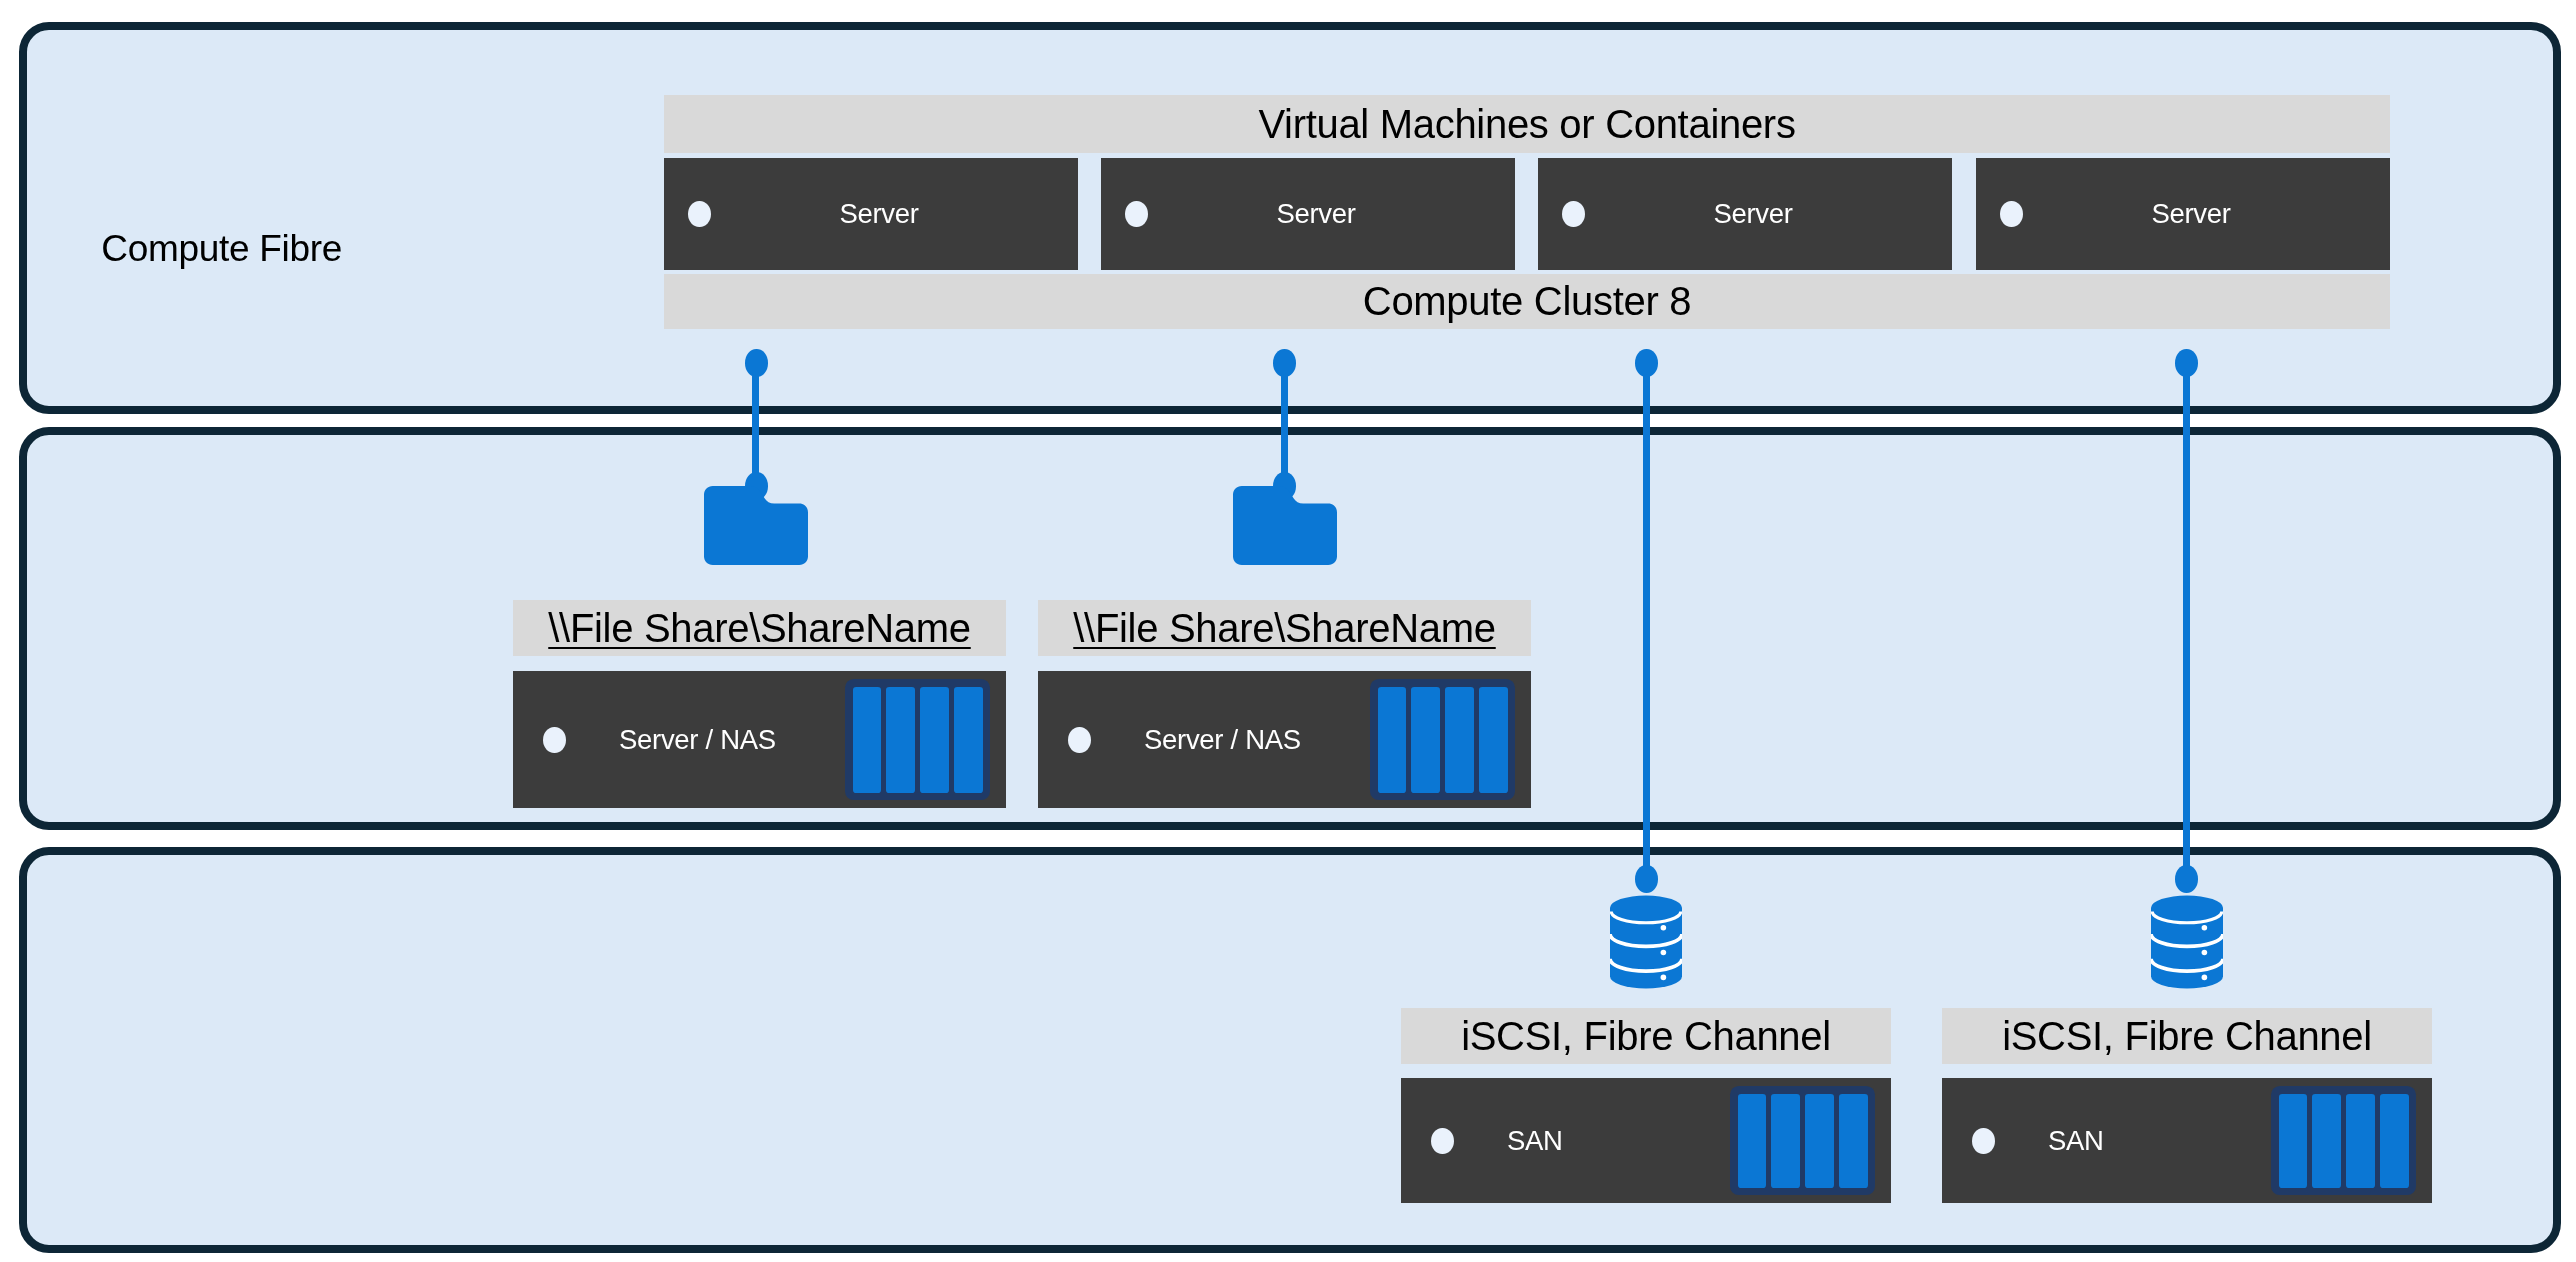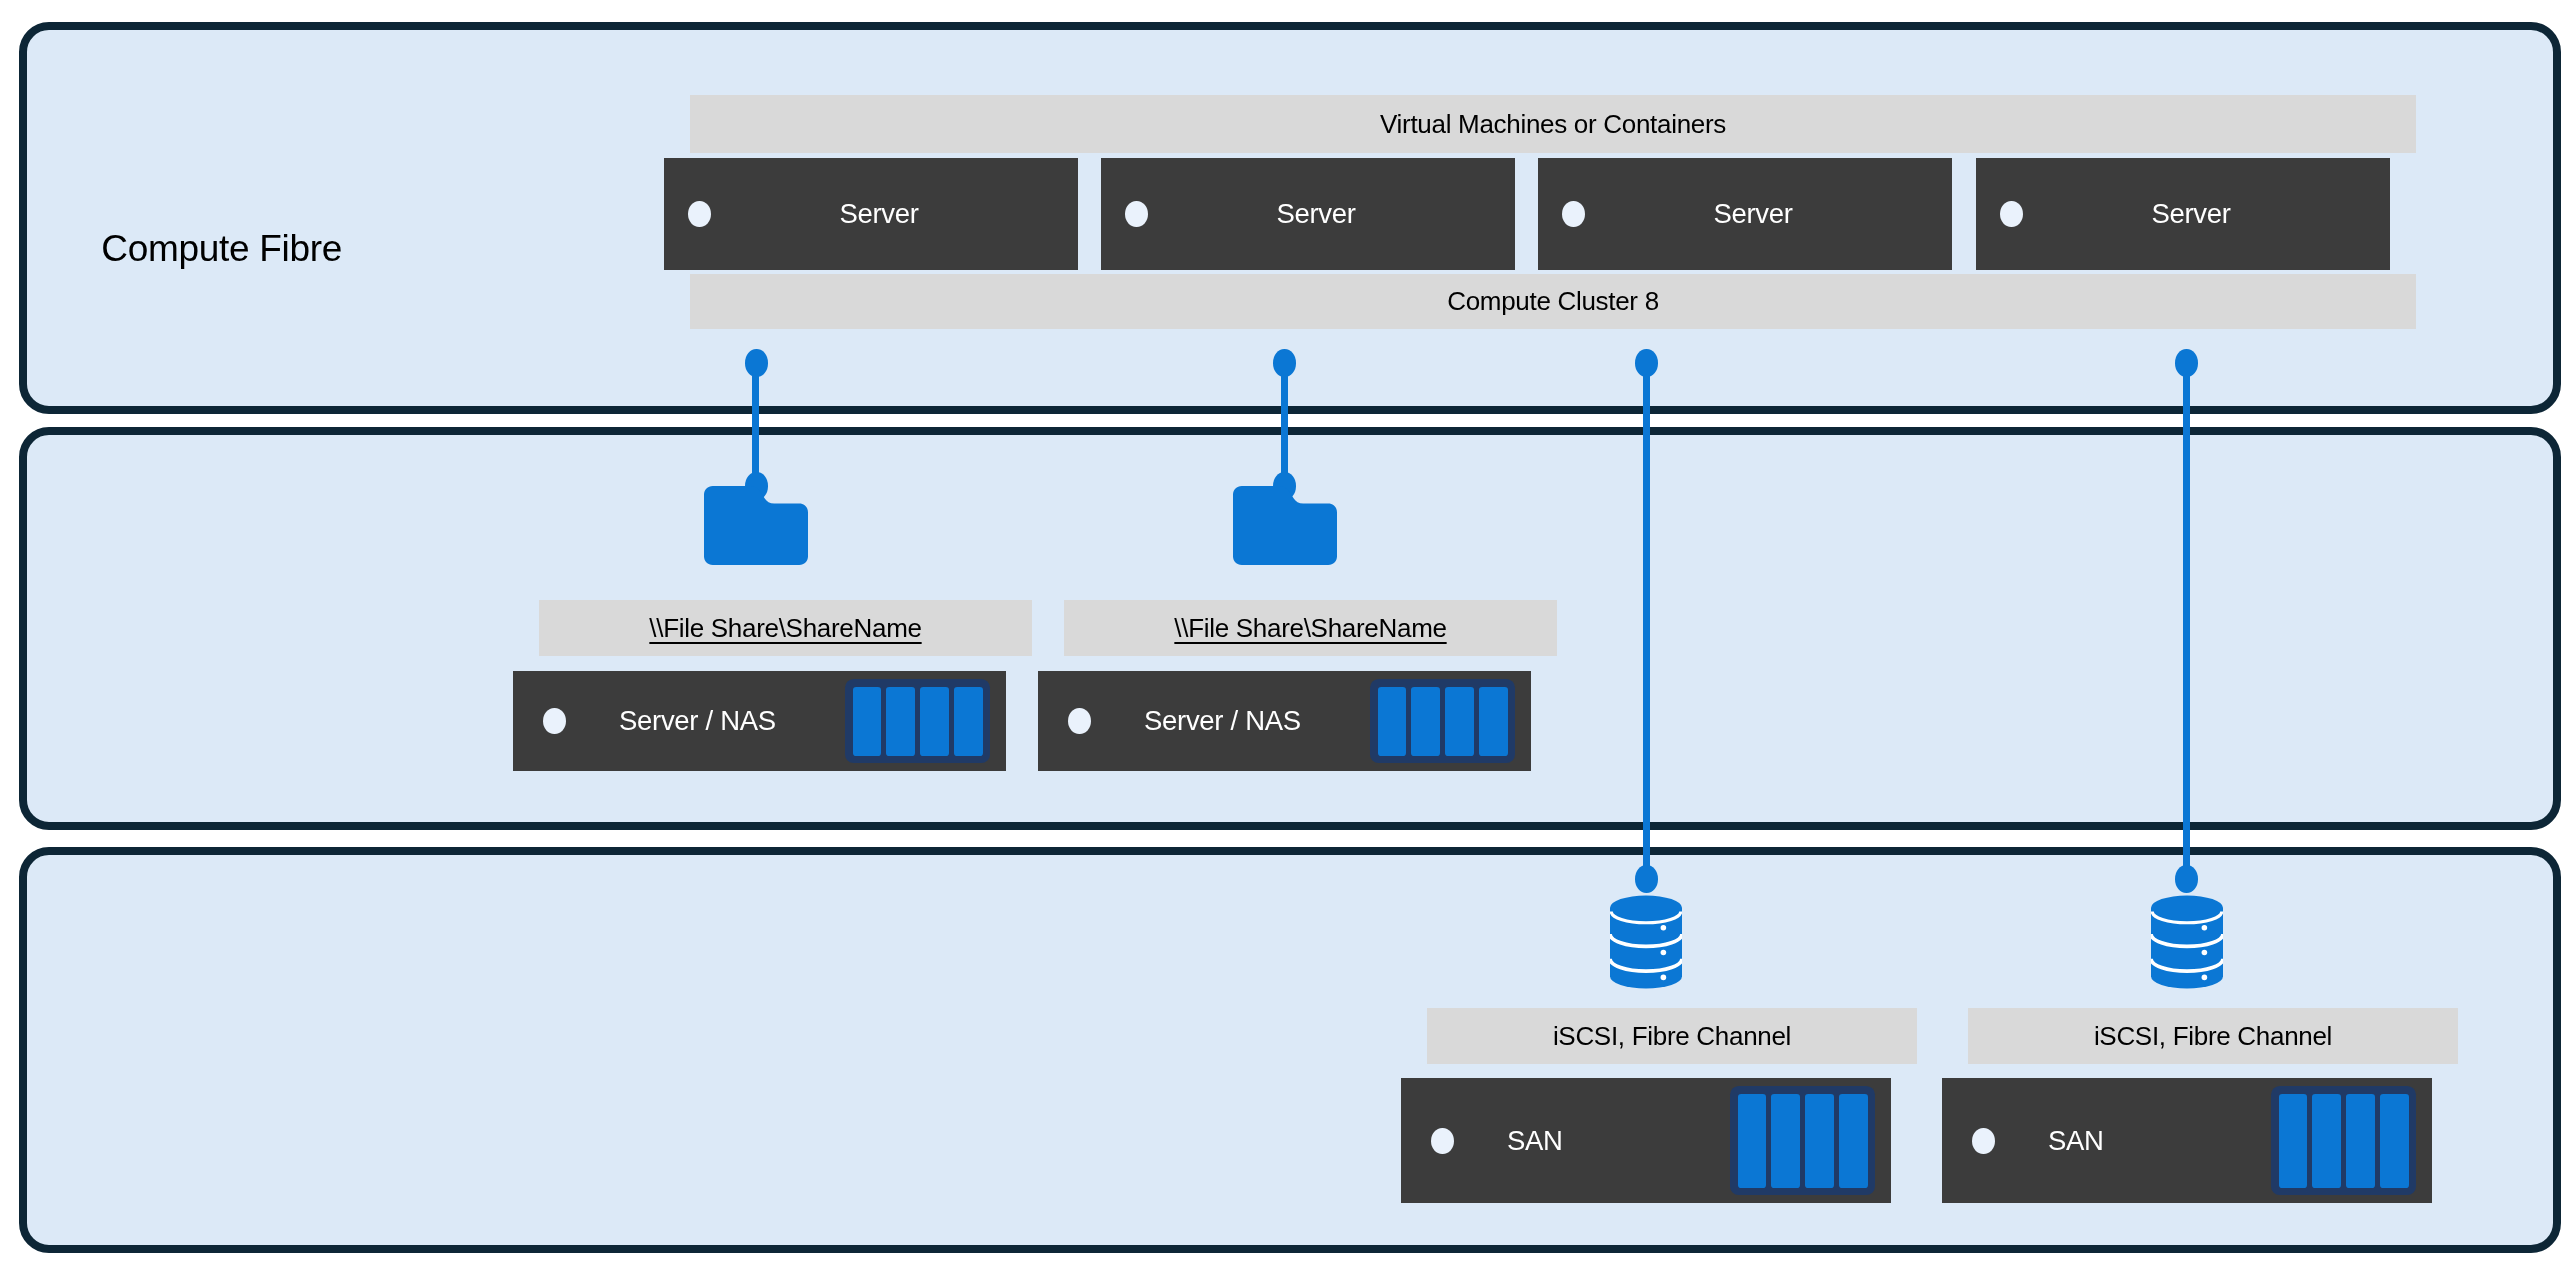--- a/index.html
+++ b/index.html
@@ -19,34 +19,34 @@
   .tier-label{
     position:absolute;font-size:37px;line-height:47px;color:#000;
     letter-spacing:-0.3px;white-space:pre;
   }
   .tier-label.compute{left:74px;top:195px;}
   .tier-label.file{left:57px;top:581px;}
 
   
   .graybar{
     position:absolute;background:#d9d9d9;display:flex;align-items:center;justify-content:center;
-    font-size:26px;letter-spacing:-0.3px;color:#000;box-sizing:border-box;margin-left:26px;
+    font-size:40px;letter-spacing:-0.3px;color:#000;box-sizing:border-box;
   }
   .vm-bar{left:664px;top:95px;width:1726px;height:58px;}
   .cluster-bar{left:664px;top:274px;width:1726px;height:55px;}
   .share-bar{top:600px;width:493px;height:56px;}
   .proto-bar{top:1008px;width:490px;height:56px;}
   .share-bar .underlined{text-decoration:underline;text-decoration-thickness:1.9px;text-underline-offset:5px;}
 
   
   .darkbox{
     position:absolute;background:#3c3c3c;color:#ffffff;box-sizing:border-box;
   }
   .server-box{top:158px;width:414px;height:112px;}
-  .nas-box{top:671px;width:493px;height:100px;}
+  .nas-box{top:671px;width:493px;height:137px;}
   .san-box{top:1078px;width:490px;height:125px;}
 
   .node-dot{
     position:absolute;width:22.5px;height:26px;border-radius:50%;
     background:#eaf2fc;top:50%;transform:translateY(-50%);
   }
   .server-box .node-dot{left:24px;}
   .nas-box .node-dot,.san-box .node-dot{left:30px;}
 
   .node-label{position:absolute;font-size:27.5px;letter-spacing:-0.3px;color:#fff;}

